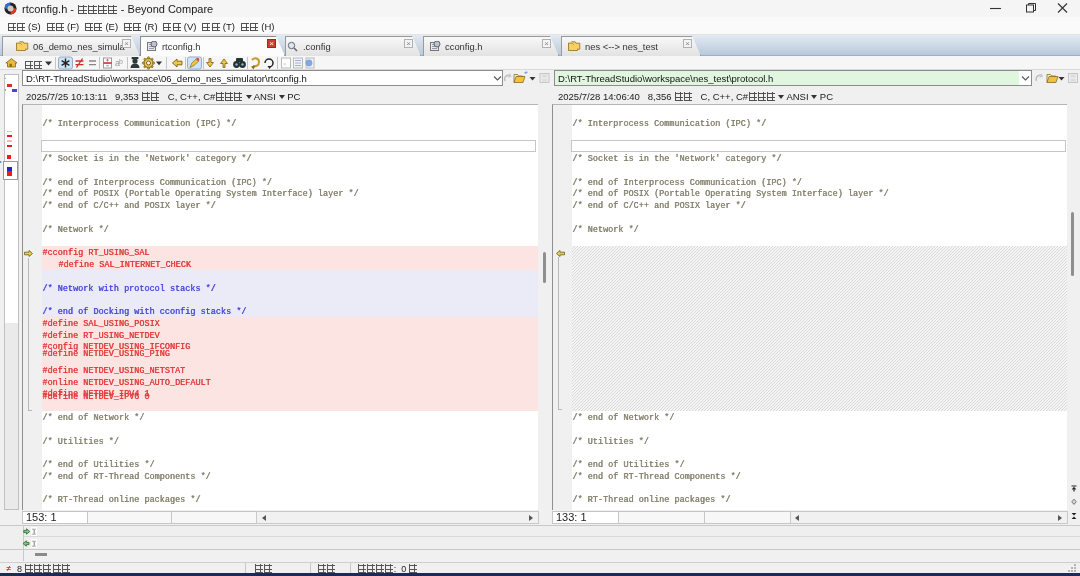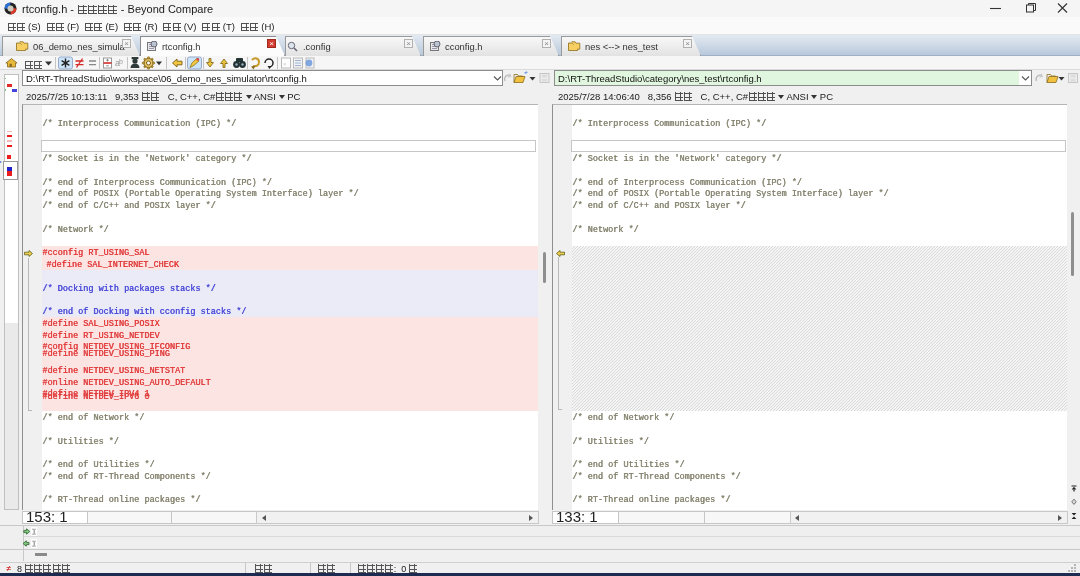--- a/index.html
+++ b/index.html
@@ -140,21 +140,21 @@
  <circle cx="309" cy="7" r="3.4" fill="#5b8dd9" opacity=".75"></circle>
 </svg>
 <div class="a" style="left:24px;top:59px;font-size:10px;color:#222"><span class="g s"></span><span class="g s"></span></div>
 </div>
 
 <div class="a" style="left:0;top:70px;width:1080px;height:17px;background:#f0f0f0"></div>
 <div class="a" style="left:22px;top:70px;width:481px;height:16px;background:#fff;border:1px solid #8c8c8c"></div>
 <div class="a" style="left:26px;top:73px;font-size:9.5px;color:#111">D:\RT-ThreadStudio\workspace\06_demo_nes_simulator\rtconfig.h</div>
 <div class="a" style="left:554px;top:70px;width:478px;height:16px;background:#fff;border:1px solid #8c8c8c"></div>
 <div class="a" style="left:555px;top:71px;width:464px;height:14px;background:#e1f6df"></div>
-<div class="a" style="left:558px;top:73px;font-size:9.5px;color:#111">D:\RT-ThreadStudio\category\nes_test\rtconfig.h</div>
+<div class="a" style="left:558px;top:73px;font-size:9.5px;color:#111">D:\RT-ThreadStudio\workspace\nes_test\protocol.h</div>
 <div id="pathicons">
 <svg class="a" style="left:0;top:70px" width="1080" height="17" viewBox="0 0 1080 17">
  <g stroke="#555" stroke-width="1.1" fill="none">
         <path d="M494 6.5l3.5 3.5 3.5-3.5M1022 6.5l3.5 3.5 3.5-3.5"></path>
       </g>
  <g fill="none" stroke="#b9b9b9" stroke-width="1.3">
   <path d="M505 11c-1.5-4 2-7 5-5.5"></path>
         <path d="M1036.5 11c-1.5-4 2-7 5-5.5"></path>
       </g>
  <g fill="#c9c9c9">
@@ -216,22 +216,22 @@
 <div class="a" style="left:41.5px;top:316.8px;width:496px;height:94.2px;background:#fbe4e2"></div>
 <div class="a" style="left:41px;top:140.3px;width:495px;height:11.7px;background:#fff;border:1px solid #c6c6c6"></div>
 <div class="a mono" style="left:42.3px;top:107px;color:#868470" id="lpre">
 <div style="position:absolute;left:0;top:11.77px;height:11.77px;line-height:11.77px">/* Interprocess Communication (IPC) */</div>
 <div style="position:absolute;left:0;top:47.08px;height:11.77px;line-height:11.77px">/* Socket is in the 'Network' category */</div>
 <div style="position:absolute;left:0;top:70.62px;height:11.77px;line-height:11.77px">/* end of Interprocess Communication (IPC) */</div>
 <div style="position:absolute;left:0;top:82.39px;height:11.77px;line-height:11.77px">/* end of POSIX (Portable Operating System Interface) layer */</div>
 <div style="position:absolute;left:0;top:94.16px;height:11.77px;line-height:11.77px">/* end of C/C++ and POSIX layer */</div>
 <div style="position:absolute;left:0;top:117.7px;height:11.77px;line-height:11.77px">/* Network */</div>
 <div class="red" style="position:absolute;left:0;top:141.24px;height:11.77px;line-height:11.77px">#cconfig RT_USING_SAL</div>
-<div class="red" style="position:absolute;left:4px;top:153.01px;height:11.77px;line-height:11.77px">#define SAL_INTERNET_CHECK</div>
-<div class="blu" style="position:absolute;left:0;top:176.55px;height:11.77px;line-height:11.77px">/* Docking with packages stacks */</div>
+<div class="red" style="position:absolute;left:16px;top:153.01px;height:11.77px;line-height:11.77px">#define SAL_INTERNET_CHECK</div>
+<div class="blu" style="position:absolute;left:0;top:176.55px;height:11.77px;line-height:11.77px">/* Network with protocol stacks */</div>
 <div class="blu" style="position:absolute;left:0;top:200.09px;height:11.77px;line-height:11.77px">/* end of Docking with cconfig stacks */</div>
 <div class="red" style="position:absolute;left:0;top:211.86px;height:11.77px;line-height:11.77px">#define SAL_USING_POSIX</div>
 <div class="red" style="position:absolute;left:0;top:223.63px;height:11.77px;line-height:11.77px">#define RT_USING_NETDEV</div>
 <div class="red" style="position:absolute;left:0;top:235.4px;height:11.77px;line-height:11.77px">#config NETDEV_USING_IFCONFIG</div>
 <div class="red" style="position:absolute;left:0;top:242px;height:11.77px;line-height:11.77px">#define NETDEV_USING_PING</div>
 <div class="red" style="position:absolute;left:0;top:258.94px;height:11.77px;line-height:11.77px">#define NETDEV_USING_NETSTAT</div>
 <div class="red" style="position:absolute;left:0;top:270.71px;height:11.77px;line-height:11.77px">#online NETDEV_USING_AUTO_DEFAULT</div>
 <div class="red" style="position:absolute;left:0;top:282.48px;height:11.77px;line-height:11.77px">#define NETDEV_IPV4 1</div>
 <div class="red" style="position:absolute;left:0;top:285px;height:11.77px;line-height:11.77px">#define NETDEV_IPV6 0</div>
 <div style="position:absolute;left:0;top:306.02px;height:11.77px;line-height:11.77px">/* end of Network */</div>
@@ -284,21 +284,21 @@
  <path d="M1.5 1h5" stroke="#222" stroke-width="1"></path>
       <path d="M4 1.8l2.4 2.8H1.6z" fill="#222"></path>
       <path d="M4 4.4v2.2" stroke="#222" stroke-width="1.2"></path>
  <path d="M4 14.2l2.2 2.6-2.2 2.6-2.2-2.6z" fill="#ddd" stroke="#555" stroke-width=".8"></path>
  <path d="M1.6 28.1h4.8L4 30.5zM1.6 33.9h4.8L4 31.5z" fill="#222"></path>
 </svg>
 </div>
 
 <div id="bottom">
 <style>
-.cell{position:absolute;top:511px;height:13px;background:#f7f7f7;border:1px solid #c6c6c6;font-size:15px;color:#222;padding:0 0 0 3px;line-height:10.5px}
+.cell{position:absolute;top:511px;height:13px;background:#f7f7f7;border:1px solid #c6c6c6;font-size:11px;color:#222;padding:0 0 0 3px;line-height:10.5px}
 .sbtrack{position:absolute;top:511px;height:13px;background:#f1f1f1;border:1px solid #c9c9c9}
 .tri-l{position:absolute;width:0;height:0;border-top:3.5px solid transparent;border-bottom:3.5px solid transparent;border-right:4.5px solid #555}
 .tri-r{position:absolute;width:0;height:0;border-top:3.5px solid transparent;border-bottom:3.5px solid transparent;border-left:4.5px solid #555}
 </style>
 <div class="a" style="left:0;top:510px;width:1080px;height:66px;background:#f0f0f0"></div>
 <div class="cell" style="left:22px;width:66px;background:#fff">153: 1</div>
 <div class="cell" style="left:87px;width:85px"></div>
 <div class="cell" style="left:171px;width:86px"></div>
 <div class="sbtrack" style="left:256px;width:283px"></div>
 <div class="tri-l" style="left:262px;top:514.5px"></div>

